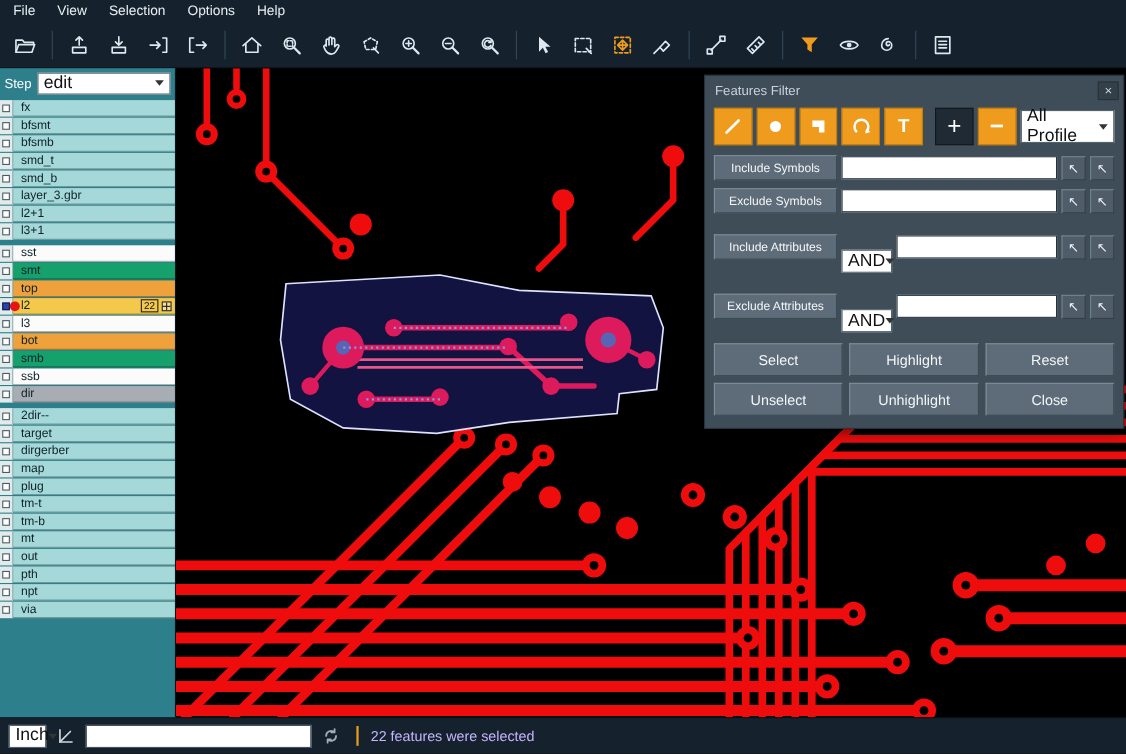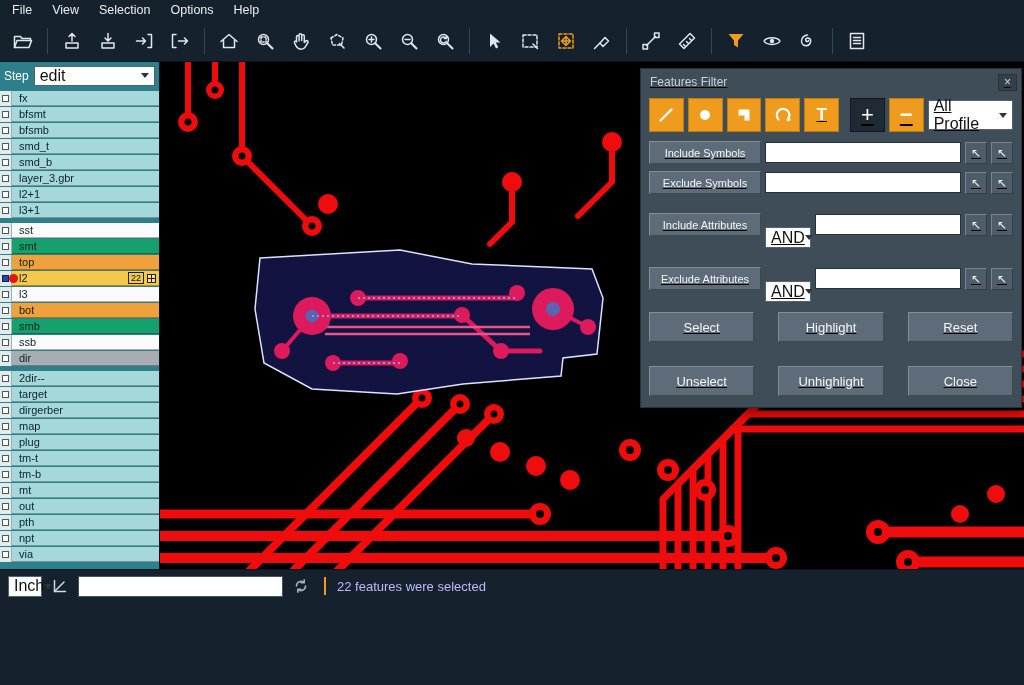--- a/index.html
+++ b/index.html
@@ -9,21 +9,21 @@
   
   .menubar{height:20px;display:flex;align-items:center;background:#15222d;padding-left:2px;}
   .mitem{color:#e8eef3;font-size:12.5px;padding:1px 10px;cursor:default;}
 
   
   .toolbar{height:42px;display:flex;align-items:center;background:#15222d;border-bottom:1px solid #0b141c;padding:0 6px;gap:2px;}
   .tbtn{width:34px;height:32px;background:transparent;border:none;display:flex;align-items:center;justify-content:center;padding:0;border-radius:2px;}
   .vsep{width:1px;height:26px;background:#33475a;margin:0 5px;flex:0 0 auto;}
 
   
-  .main{display:flex;height:507px;}
+  .main{display:flex;height:590px;}
   .sidebar{width:160px;background:#2e7f8c;display:flex;flex-direction:column;border-right:1px solid #0b141c;}
   .step-row{height:27px;display:flex;align-items:center;gap:5px;padding:0 4px;}
   .step-label{color:#fff;font-size:12px;}
   .selectbox{background:#fff;border:1px solid #53636c;display:flex;align-items:center;justify-content:space-between;padding:0 5px;font-size:16px;color:#111;}
   .step-select{flex:1;height:20px;}
   .caret{width:0;height:0;border-left:4px solid transparent;border-right:4px solid transparent;border-top:5px solid #333;}
 
   .layer-list{padding-top:2px;}
   .layer-group{margin-bottom:5px;}
   .layer-row{display:flex;align-items:stretch;height:15px;margin-bottom:1px;position:relative;}
@@ -43,36 +43,36 @@
   .grid-icon{width:9px;height:9px;border:1px solid #222;flex:0 0 auto;
      background:linear-gradient(#222,#222) 50% 0/1px 100% no-repeat,
                 linear-gradient(#222,#222) 0 50%/100% 1px no-repeat,#f7e096;}
   .coords{margin-top:auto;padding:6px 9px 10px;color:#f2f7f8;font-size:12.5px;line-height:19px;}
 
   
   .canvas{position:relative;flex:1;background:#000;overflow:hidden;}
   .pcb{position:absolute;left:0;top:0;}
 
   
-  .dialog{position:absolute;top:6px;right:2px;width:382px;background:#3f4d59;border:1px solid #26333e;box-shadow:0 3px 12px rgba(0,0,0,.55);text-decoration:underline;}
+  .dialog{position:absolute;top:6px;right:2px;width:382px;background:#3f4d59;border:1px solid #26333e;box-shadow:0 3px 12px rgba(0,0,0,.55);}
   .dlg-title{height:26px;display:flex;align-items:center;padding:0 4px 0 9px;}
   .dlg-title-text{color:#c9d2da;font-size:12px;}
   .dlg-close{margin-left:auto;width:19px;height:17px;background:#333f49;border:1px solid #26323c;color:#cfd8df;font-size:12px;line-height:1;display:flex;align-items:center;justify-content:center;padding:0;}
   .dlg-tools{display:flex;align-items:center;gap:4px;padding:3px 8px 9px;}
   .tool{width:36px;height:34px;border:1px solid #c07d0d;background:#ef9b1d;color:#fff;display:flex;align-items:center;justify-content:center;padding:0;font-size:19px;font-weight:bold;}
   .tool.dark{background:#1f2a35;border-color:#10191f;margin-left:7px;font-size:22px;font-weight:normal;}
   .tool.tminus{font-size:22px;}
   .ttext{font-size:17px;font-weight:bold;color:#fff;}
   .profile-select{margin-left:auto;width:88px;height:30px;}
   .frow{display:flex;align-items:center;gap:4px;padding:0 8px;margin-bottom:7px;}
   .flabel{width:112px;height:23px;background:#5d6c78;border:1px solid;border-color:#7e8e9a #3b4954 #3b4954 #7e8e9a;color:#f2f6f9;font-size:11px;padding:0;}
   .fsel{width:46px;height:21px;flex:0 0 auto;margin-top:26px;}
   .ffield{flex:1;height:21px;border:1px solid #26333e;background:#fff;min-width:0;padding:0 4px;font-size:11px;}
   .pick{width:22px;height:22px;background:#4e5d69;border:1px solid;border-color:#75848f #333f49 #333f49 #75848f;color:#eef3f7;font-size:12px;line-height:1;padding:0;}
-  .dlg-actions{display:grid;grid-template-columns:1fr 1fr 1fr;gap:24px;padding:3px 8px 11px;}
+  .dlg-actions{display:grid;grid-template-columns:1fr 1fr 1fr;gap:6px;padding:3px 8px 11px;}
   .abtn{height:30px;background:#5d6c78;border:1px solid;border-color:#7e8e9a #3b4954 #3b4954 #7e8e9a;color:#f2f6f9;font-size:13px;padding:0;}
 
   
   .statusbar{height:33px;background:#15222d;border-top:1px solid #0b141c;display:flex;align-items:center;gap:6px;padding:0 8px;}
   .unit-select{width:34px;height:21px;}
   .sb-icon{width:24px;height:24px;background:transparent;border:none;display:flex;align-items:center;justify-content:center;padding:0;}
   .sb-input{width:205px;height:21px;border:1px solid #44535e;background:#fff;padding:0 4px;font-size:12px;}
   .sb-sep{width:2px;height:18px;background:#ef9b1d;margin:0 5px;}
   .sb-msg{color:#c4b5fd;font-size:13px;}
 </style>

